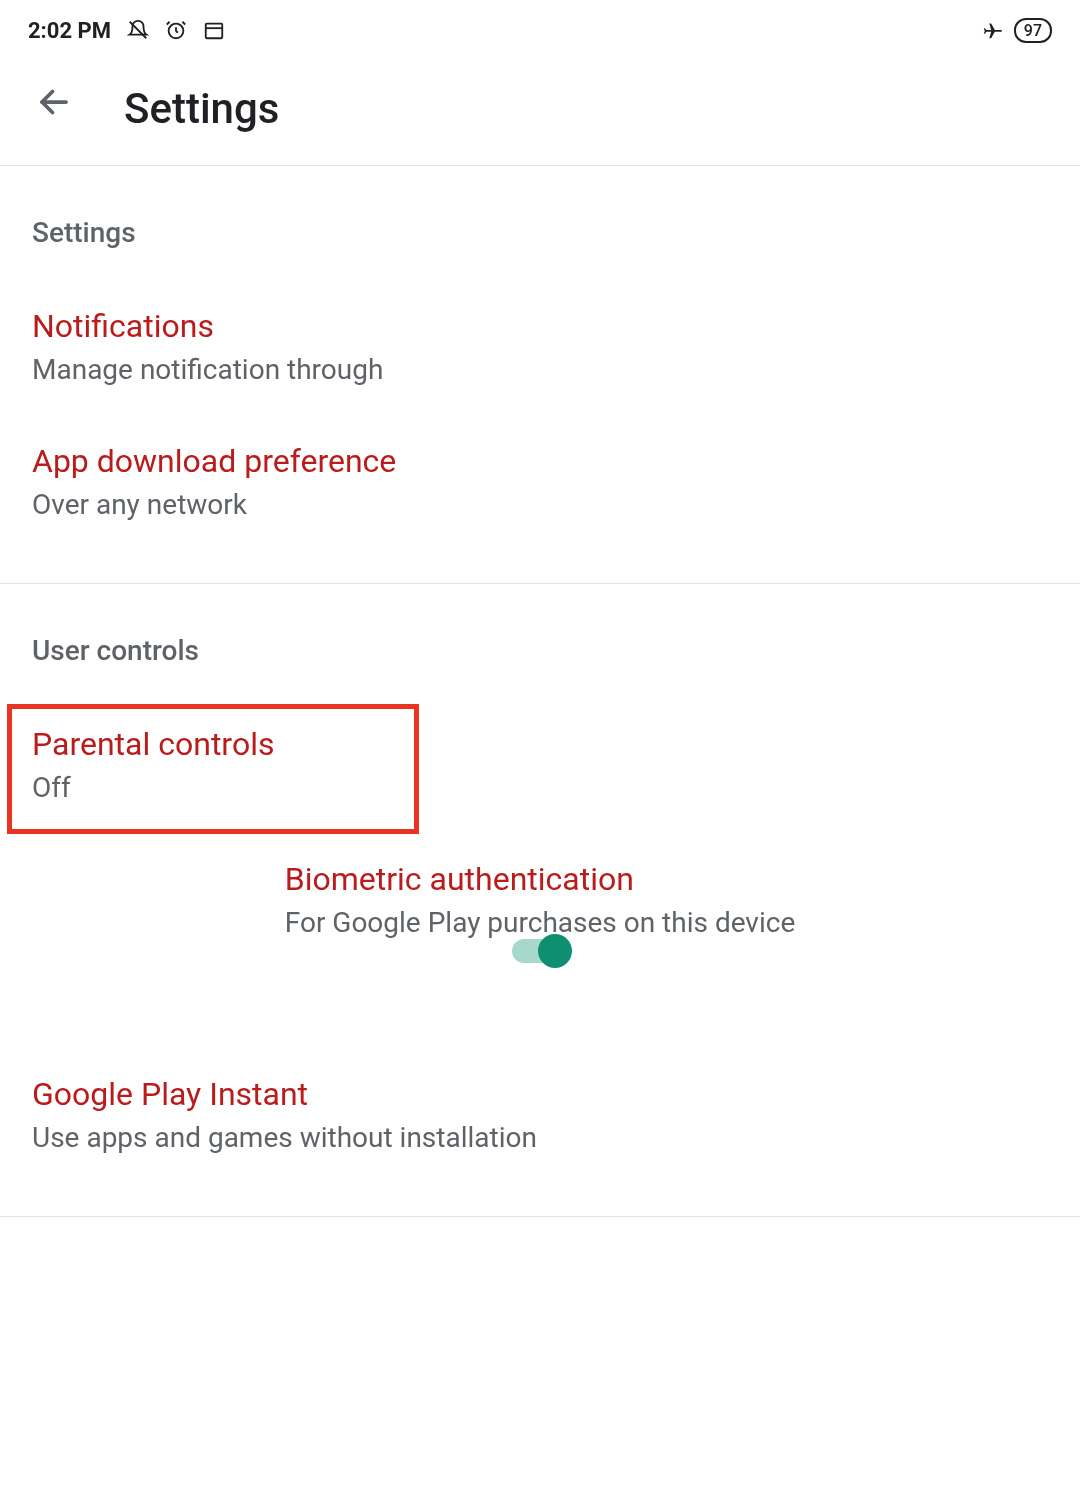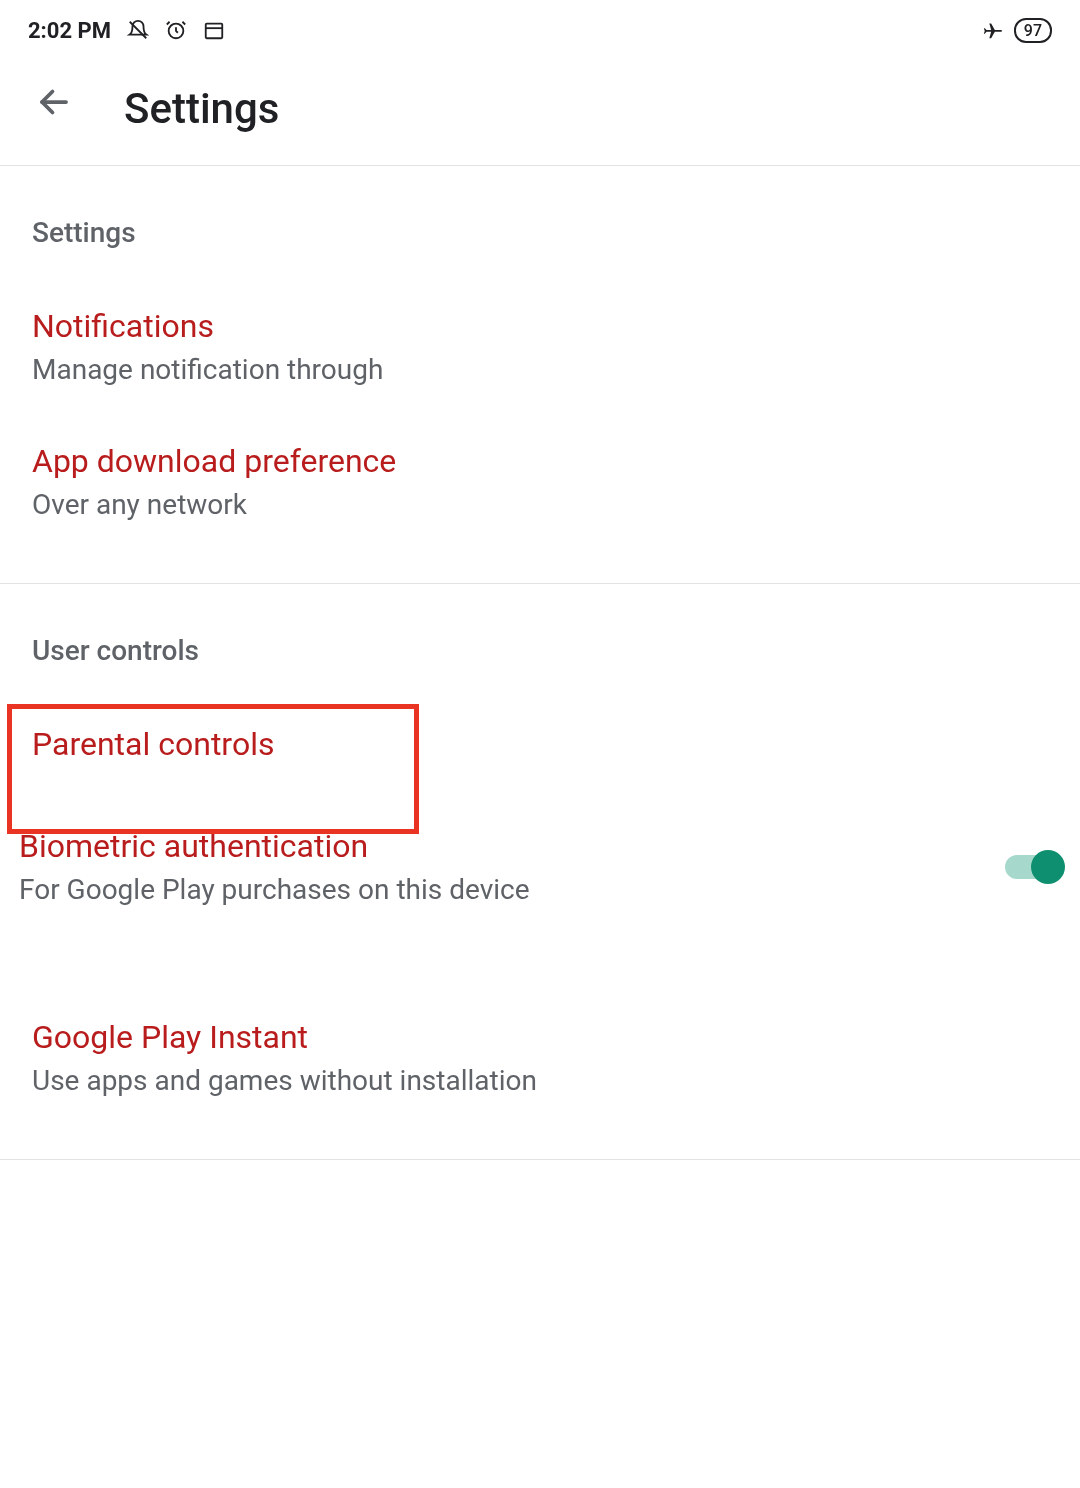--- a/index.html
+++ b/index.html
@@ -86,21 +86,22 @@
     }
     .divider {
       height: 1px;
       background: #e2e2e2;
       margin-top: 34px;
     }
     .item-row {
       display: flex;
       align-items: center;
       justify-content: space-between;
-      padding: 28px 19px;
+      padding: 28px 32px;
+      flex-direction: column;
     }
     .item-row .left {
       flex: 1;
     }
     .toggle {
       width: 56px;
       height: 24px;
       background: #a6d9cc;
       border-radius: 12px;
       position: relative;
@@ -180,20 +181,21 @@
   <div class="item-title">App download preference</div>
   <div class="item-subtitle">Over any network</div>
 </div>
 
 <div class="divider"></div>
 
 <div class="section-header">User controls</div>
 
 <div class="item">
   <div class="item-title">Parental controls</div>
+  <div class="item-subtitle">Off</div>
 </div>
 
 <div class="item-row">
   <div class="left">
     <div class="item-title">Biometric authentication</div>
     <div class="item-subtitle">For Google Play purchases on this device</div>
   </div>
   <div class="toggle">
     <div class="toggle-thumb"></div>
   </div>

